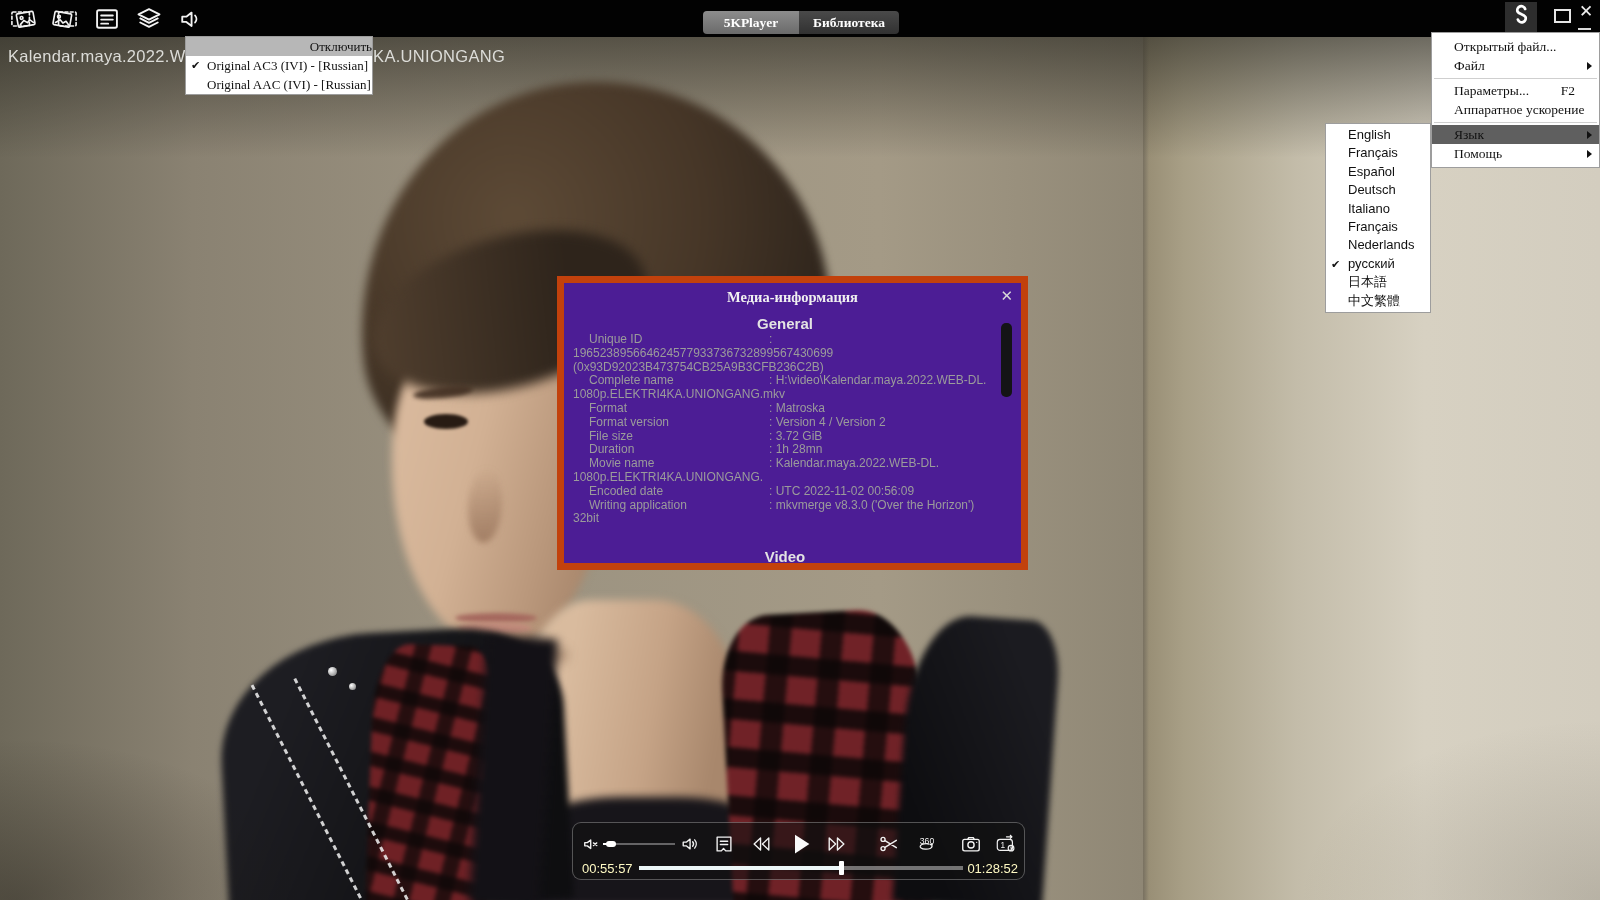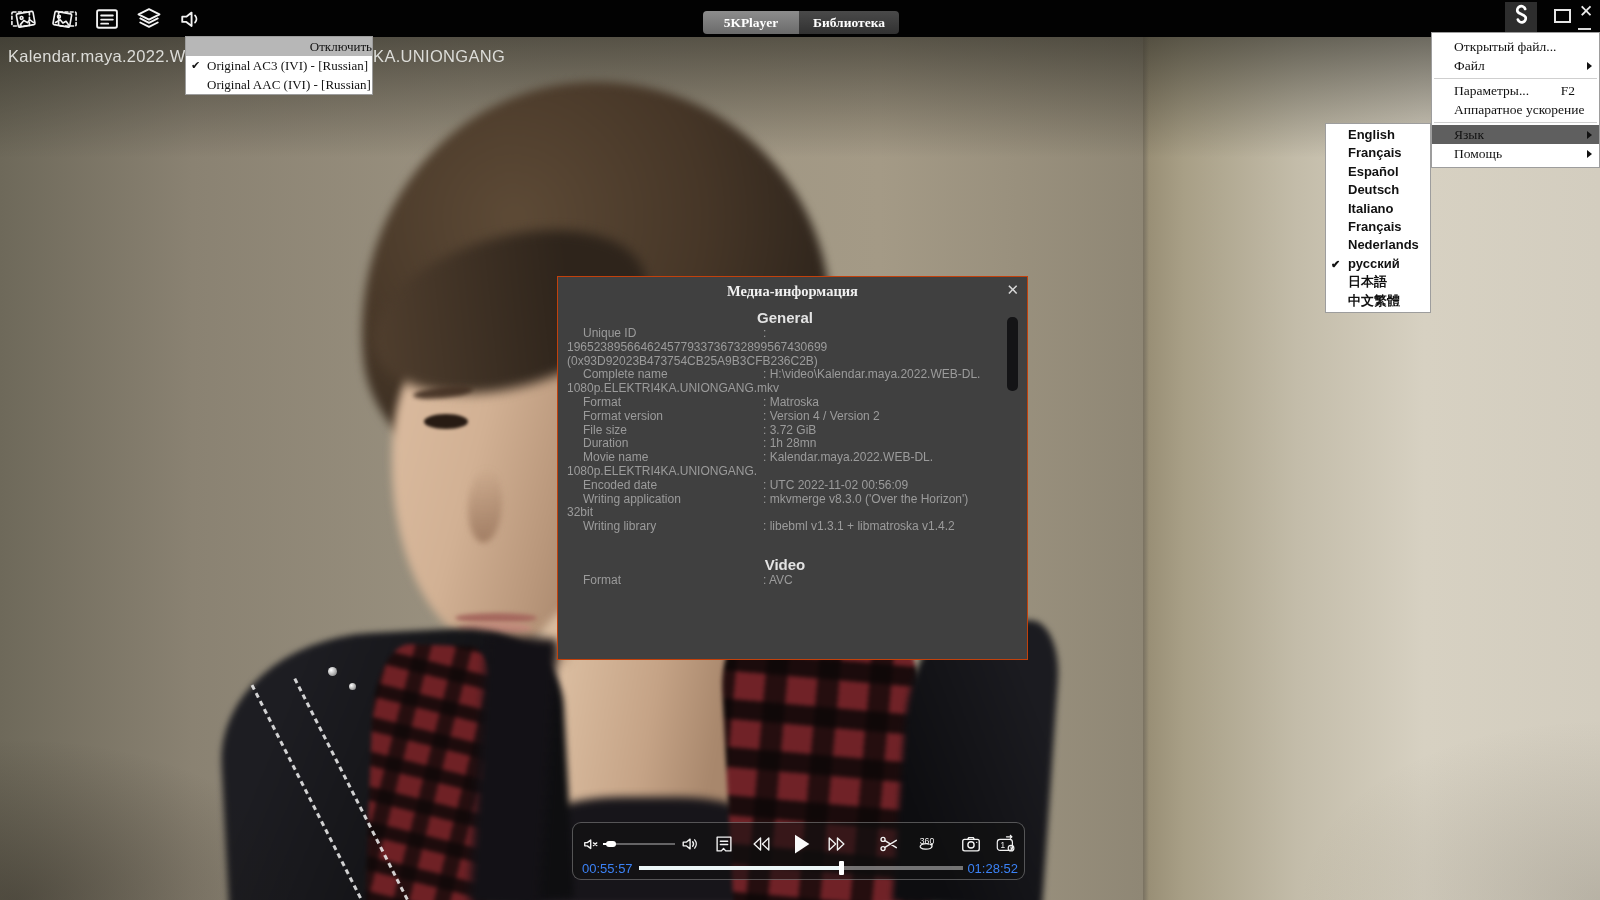--- a/index.html
+++ b/index.html
@@ -76,43 +76,43 @@
   .menu .check{position:absolute;left:5px;top:0;font-size:11px;}
   .menu .sep{height:6px;position:relative;}
   .menu .sep::after{content:"";position:absolute;left:2px;right:2px;top:3px;height:1px;background:#cfcfcf;}
   .menu .shortcut{position:absolute;right:24px;top:0;}
   .menu .arrow{position:absolute;right:7px;top:5.5px;width:0;height:0;
         border-left:5px solid #111;border-top:4px solid transparent;border-bottom:4px solid transparent;}
   #audio-menu{left:185px;top:36px;width:188px;}
   #main-menu{left:1431px;top:32px;width:169px;padding:4px 0;font-size:13.5px;}
   #main-menu .row{font-size:13.5px;padding-left:22px;}
   #lang-menu{left:1325px;top:123px;width:106px;padding:2px 0;font-family:"Liberation Sans",sans-serif;}
-  #lang-menu .row{height:18.4px;line-height:18.4px;font-size:13px;padding-left:22px;font-weight:bold;}
-  
-  .dialog{position:absolute;left:557px;top:276px;width:471px;height:384px;background:#404040;
-      border:1px solid #c2410c;box-sizing:border-box;overflow:hidden;z-index:10;}
+  #lang-menu .row{height:18.4px;line-height:18.4px;font-size:13px;padding-left:22px;}
+  
+  .dialog{position:absolute;left:557px;top:276px;width:471px;height:294px;background:#4c1d95;
+      border:7px solid #c2410c;box-sizing:border-box;overflow:hidden;z-index:10;}
   .dlg-title{text-align:center;margin-top:6px;font-family:"Liberation Serif",serif;font-weight:bold;
       font-size:14.5px;color:#f0f0f0;}
   .dlg-close{position:absolute;right:8px;top:4px;color:#d8d8d8;font-size:15px;cursor:pointer;}
   .dlg-scroll{position:absolute;right:9px;top:40px;width:11px;height:74px;background:#141416;border-radius:5px;}
   .dlg-content{position:absolute;left:9px;top:32px;right:24px;}
   .mheader{font-weight:bold;font-size:15px;color:#e3e3e3;line-height:18px;text-align:center;}
   .mheader.second{margin-top:22px;}
   .mrow{font-size:12px;line-height:13.8px;color:#9b9b9b;white-space:nowrap;}
   .mlabel{display:inline-block;width:180px;margin-left:16px;}
   
   .controls{position:absolute;left:572px;top:822px;width:453px;height:58px;border-radius:9px;
       background:rgba(16,16,16,.6);border:1px solid rgba(245,245,245,.3);box-sizing:border-box;z-index:12;}
   .cicon{position:absolute;top:10px;width:24px;height:22px;cursor:pointer;}
   .cicon svg{width:100%;height:100%;}
   .cicon.play{top:6px;width:30px;height:30px;}
   .vol-track{position:absolute;left:30px;top:20px;width:72px;height:2px;background:rgba(255,255,255,.35);cursor:pointer;}
   .vol-fill{position:absolute;left:0;top:0;height:2px;background:#fff;}
   .vol-knob{position:absolute;top:-2px;width:10px;height:6px;border-radius:3px;background:#fff;}
-  .time{position:absolute;top:38px;color:#3b82f6;font-size:13px;}
+  .time{position:absolute;top:38px;color:#fef9c3;font-size:13px;}
   .time.cur{left:9px;}  .time.tot{right:6px;}
   .prog{position:absolute;left:66px;top:43px;width:324px;height:4px;background:rgba(255,255,255,.42);cursor:pointer;}
   .prog-fill{position:absolute;left:0;top:0;height:4px;background:#ecf6f7;}
   .prog-knob{position:absolute;top:-5px;width:5px;height:14px;background:#fff;border-radius:1px;cursor:pointer;}
 </style>
 </head>
 <body>
 
 <div id="stage">
 
@@ -202,21 +202,20 @@
         <div class="mrow">1080p.ELEKTRI4KA.UNIONGANG.mkv</div>
         <div class="mrow"><span class="mlabel">Format</span><span>: Matroska</span></div>
         <div class="mrow"><span class="mlabel">Format version</span><span>: Version 4 / Version 2</span></div>
         <div class="mrow"><span class="mlabel">File size</span><span>: 3.72 GiB</span></div>
         <div class="mrow"><span class="mlabel">Duration</span><span>: 1h 28mn</span></div>
         <div class="mrow"><span class="mlabel">Movie name</span><span>: Kalendar.maya.2022.WEB-DL.</span></div>
         <div class="mrow">1080p.ELEKTRI4KA.UNIONGANG.</div>
         <div class="mrow"><span class="mlabel">Encoded date</span><span>: UTC 2022-11-02 00:56:09</span></div>
         <div class="mrow"><span class="mlabel">Writing application</span><span>: mkvmerge v8.3.0 ('Over the Horizon')</span></div>
         <div class="mrow">32bit</div>
-        <div class="mrow"><span class="mlabel">Writing library</span><span>: libebml v1.3.1 + libmatroska v1.4.2</span></div>
         <div class="mheader second">Video</div>
         <div class="mrow"><span class="mlabel">Format</span><span>: AVC</span></div>
       </div>
   </div>
 
   <div class="controls">
     <div id="cicons">
         <div class="cicon" style="left: 8px;"><svg viewBox="0 0 24 24" fill="none" stroke="#f2f2f2" stroke-width="1.5" stroke-linecap="round" stroke-linejoin="round">
             <path d="M3 10.5v3.5h2.8l3.7 2.8V7.7L5.8 10.5z"></path>
             <path d="M12.5 10.8l3.6 2.8m0-2.8l-3.6 2.8"></path>

